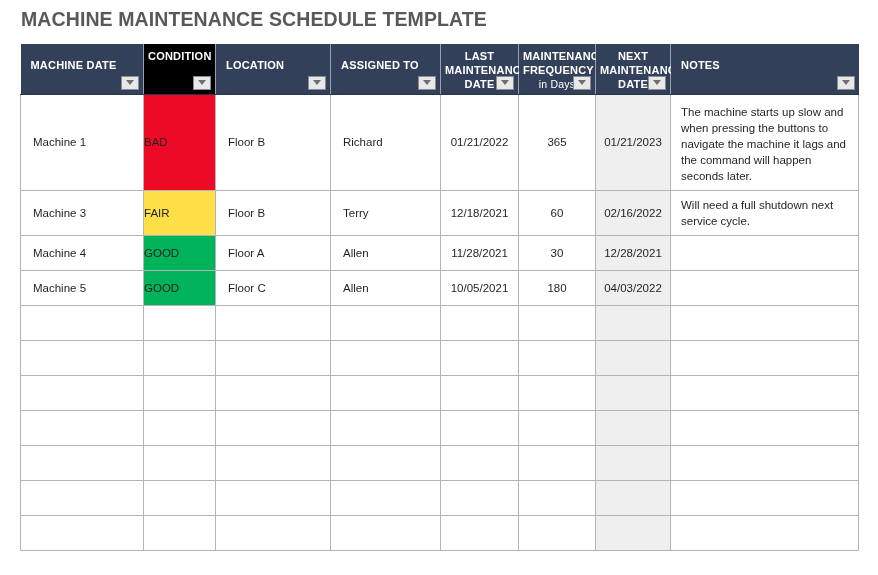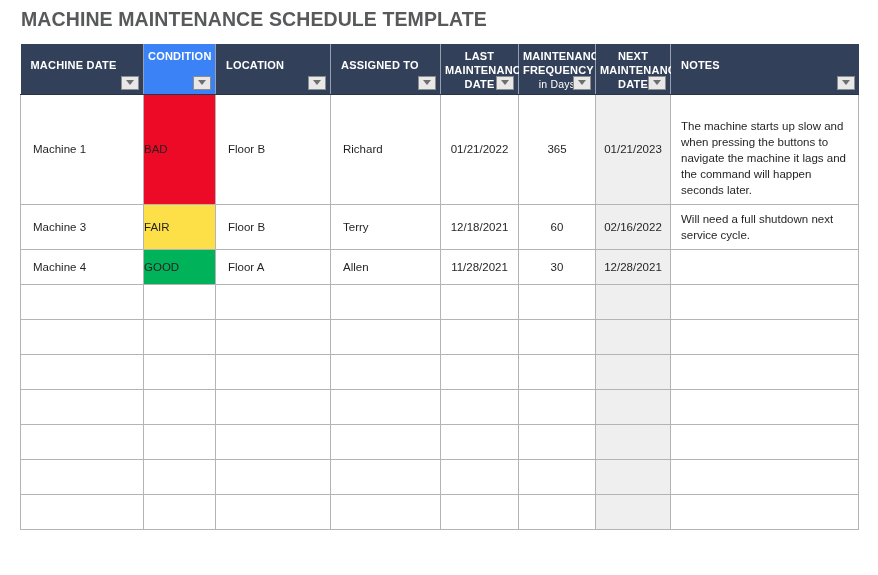--- a/index.html
+++ b/index.html
@@ -50,21 +50,21 @@
     height: 50px;
     vertical-align: top;
     position: relative;
     border-right: 1px solid #97A0B0;
     border-bottom: 1px solid #2a3448;
     font-weight: bold;
     font-size: 11px;
     letter-spacing: 0.2px;
   }
   thead th:last-child { border-right: none; }
-  thead th.dark { background: #3b82f6; }
+  thead th.dark { background: #000000; }
 
   .hd-label {
     display: block;
     padding: 15px 8px 0 10px;
     text-align: left;
     line-height: 1.25;
   }
   .hd-label.center { text-align: center; padding: 6px 4px 0 4px; }
   .hd-sub {
     display: block;
@@ -100,21 +100,21 @@
   tbody td.pad      { padding: 8px 12px; }
   tbody td.center   { text-align: center; }
   tbody td.next     { background: #EFEFEF; text-align: center; }
   tbody td.notes    {
     padding: 6px 10px;
     font-size: 11.5px;
     line-height: 1.4;
     vertical-align: middle;
   }
   tbody tr.tall td { height: 78px; }
-  tbody tr.tall td.notes { vertical-align: top; padding-top: 23px; }
+  tbody tr.tall td.notes { vertical-align: top; padding-top: 9px; }
 
   .cond {
     text-align: left;
     font-size: 11.5px;
     color: #231F20;
     border-left: 1px solid #B4B4B4;
     border-right: 1px solid #B4B4B4;
     margin-left: 32px;
   }
 </style>
@@ -213,20 +213,30 @@
           <td class="pad">Machine 4</td>
           <td class="cond" style="background: rgb(0, 178, 89);">GOOD</td>
           <td class="pad">Floor A</td>
           <td class="pad">Allen</td>
           <td class="center">11/28/2021</td>
           <td class="center">30</td>
           <td class="next">12/28/2021</td>
           <td class="notes"></td>
         </tr>
         <tr>
+          <td class="pad">Machine 5</td>
+          <td class="cond" style="background: rgb(0, 178, 89);">GOOD</td>
+          <td class="pad">Floor C</td>
+          <td class="pad">Allen</td>
+          <td class="center">10/05/2021</td>
+          <td class="center">180</td>
+          <td class="next">04/03/2022</td>
+          <td class="notes"></td>
+        </tr>
+        <tr>
           <td class="pad"></td>
           <td class="cond"></td>
           <td class="pad"></td>
           <td class="pad"></td>
           <td class="center"></td>
           <td class="center"></td>
           <td class="next"></td>
           <td class="notes"></td>
         </tr>
         <tr>

